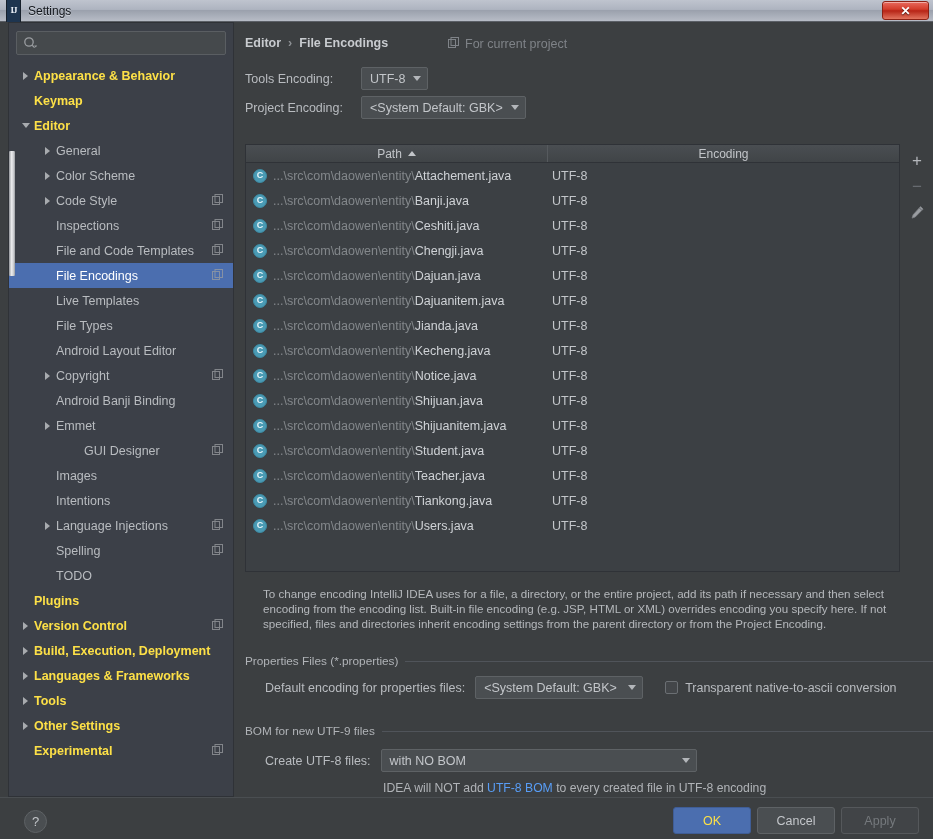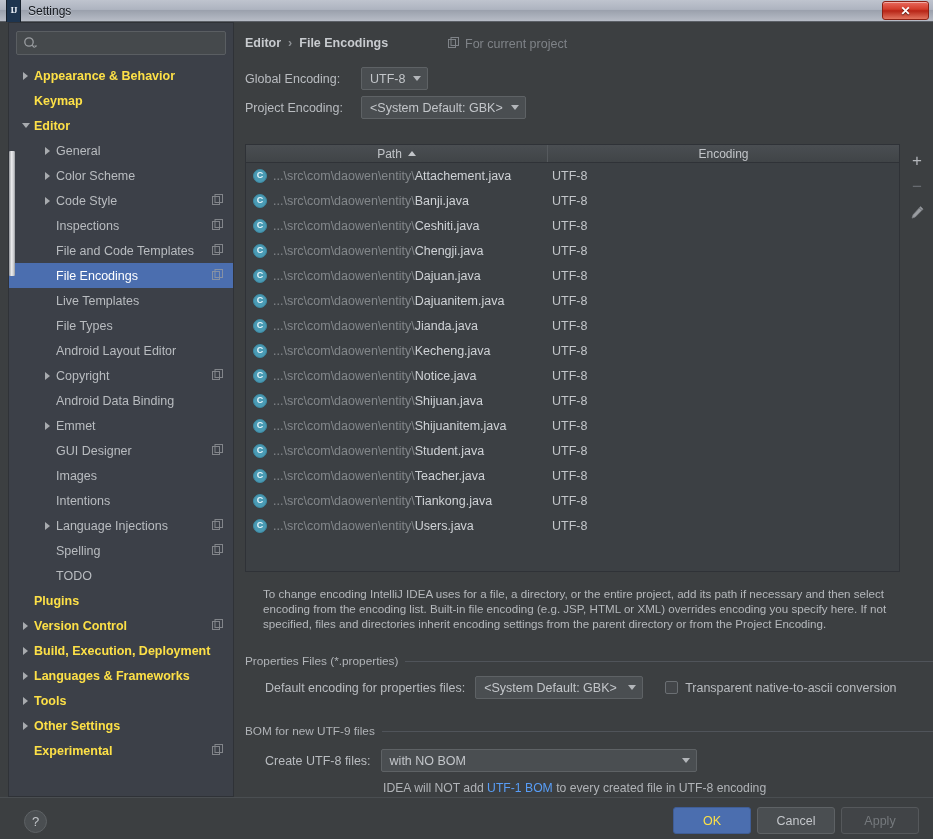--- a/index.html
+++ b/index.html
@@ -328,29 +328,29 @@
             <span class="arrow-right"></span>
           </span>
           <span class="tree-label">Copyright</span>
           <span class="proj-icon"><svg width="11" height="11" viewBox="0 0 11 11">
               <rect x="0.5" y="2.5" width="7" height="8" fill="none" stroke="#9a9da1" stroke-width="1"></rect>
               <rect x="3" y="0.5" width="7.5" height="8" fill="none" stroke="#9a9da1" stroke-width="1"></rect>
             </svg></span>
         </div>
         <div class="tree-item" style="padding-left: 32px;">
           <span class="tw none"></span>
-          <span class="tree-label">Android Data Binding</span>
+          <span class="tree-label">Android Banji Binding</span>
         </div>
         <div class="tree-item" style="padding-left: 32px; justify-content: space-between;">
           <span class="tw">
             <span class="arrow-right"></span>
           </span>
           <span class="tree-label">Emmet</span>
         </div>
-        <div class="tree-item" style="padding-left: 32px;">
+        <div class="tree-item" style="padding-left: 32px; gap: 28px;">
           <span class="tw none"></span>
           <span class="tree-label">GUI Designer</span>
           <span class="proj-icon"><svg width="11" height="11" viewBox="0 0 11 11">
               <rect x="0.5" y="2.5" width="7" height="8" fill="none" stroke="#9a9da1" stroke-width="1"></rect>
               <rect x="3" y="0.5" width="7.5" height="8" fill="none" stroke="#9a9da1" stroke-width="1"></rect>
             </svg></span>
         </div>
         <div class="tree-item" style="padding-left: 32px;">
           <span class="tw none"></span>
           <span class="tree-label">Images</span>
@@ -443,21 +443,21 @@
       <span>
         <svg width="11" height="11" viewBox="0 0 11 11">
           <rect x="0.5" y="2.5" width="7" height="8" fill="none" stroke="#7f8388" stroke-width="1"></rect>
           <rect x="3" y="0.5" width="7.5" height="8" fill="none" stroke="#7f8388" stroke-width="1"></rect>
         </svg>
       </span>
       <span>For current project</span>
     </div>
 
     <div class="row-field" style="left:5px; top:45px;">
-      <span class="field-label" style="width:116px;">Global Encoding:</span>
+      <span class="field-label" style="width:116px;">Tools Encoding:</span>
       <span class="combo">
         <span>UTF-8</span>
         <span class="caret"></span>
       </span>
     </div>
 
     <div class="row-field" style="left:5px; top:74px;">
       <span class="field-label" style="width:116px;">Project Encoding:</span>
       <span class="combo">
         <span>&lt;System Default: GBK&gt;</span>
@@ -636,21 +636,21 @@
 
     <div class="row-field" style="left:25px; top:727px;">
       <span class="field-label" style="margin-right:10px;">Create UTF-8 files:</span>
       <span class="combo" style="width:316px;">
         <span style="flex:1;">with NO BOM</span>
         <span class="caret"></span>
       </span>
     </div>
 
     <div style="position:absolute; left:143px; top:759px; font-size:12.2px; color:#b0b3b7;">
-      <span>IDEA will NOT add </span><span class="link">UTF-1 BOM</span><span> to every created file in UTF-8 encoding</span>
+      <span>IDEA will NOT add </span><span class="link">UTF-8 BOM</span><span> to every created file in UTF-8 encoding</span>
     </div>
 
   </div>
 
   <div id="footer">
     <div id="help-button">?</div>
     <div class="dlg-btn" id="ok-button">OK</div>
     <div class="dlg-btn" id="cancel-button">Cancel</div>
     <div class="dlg-btn" id="apply-button">Apply</div>
   </div>

